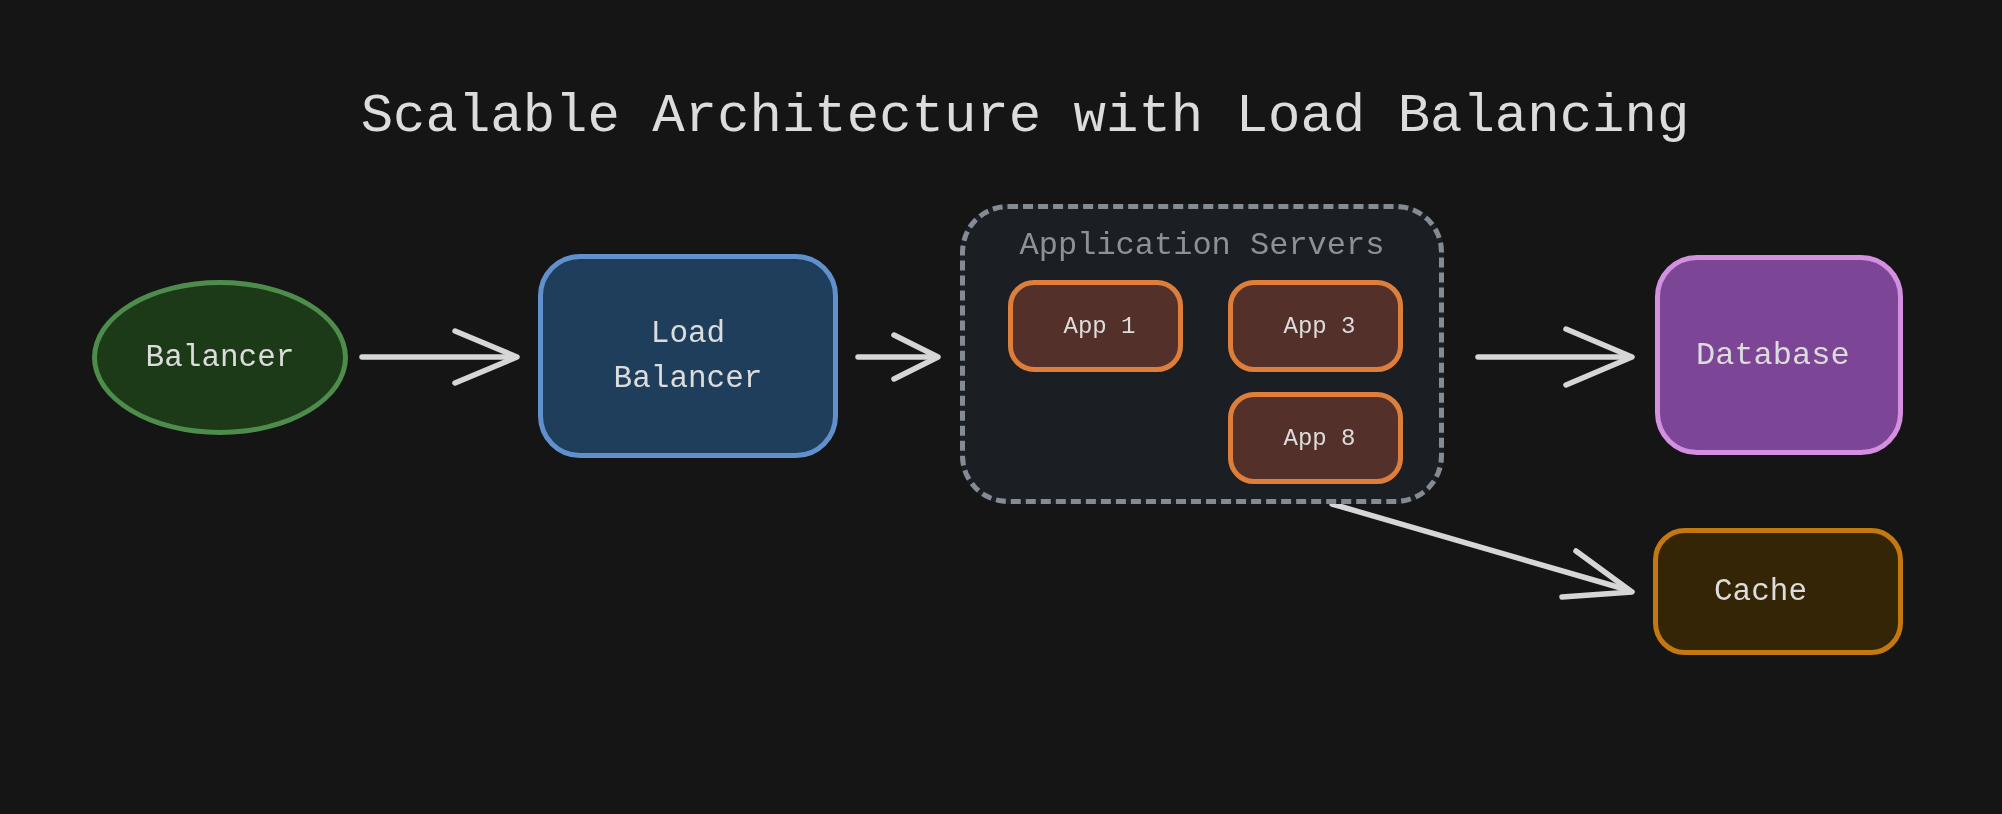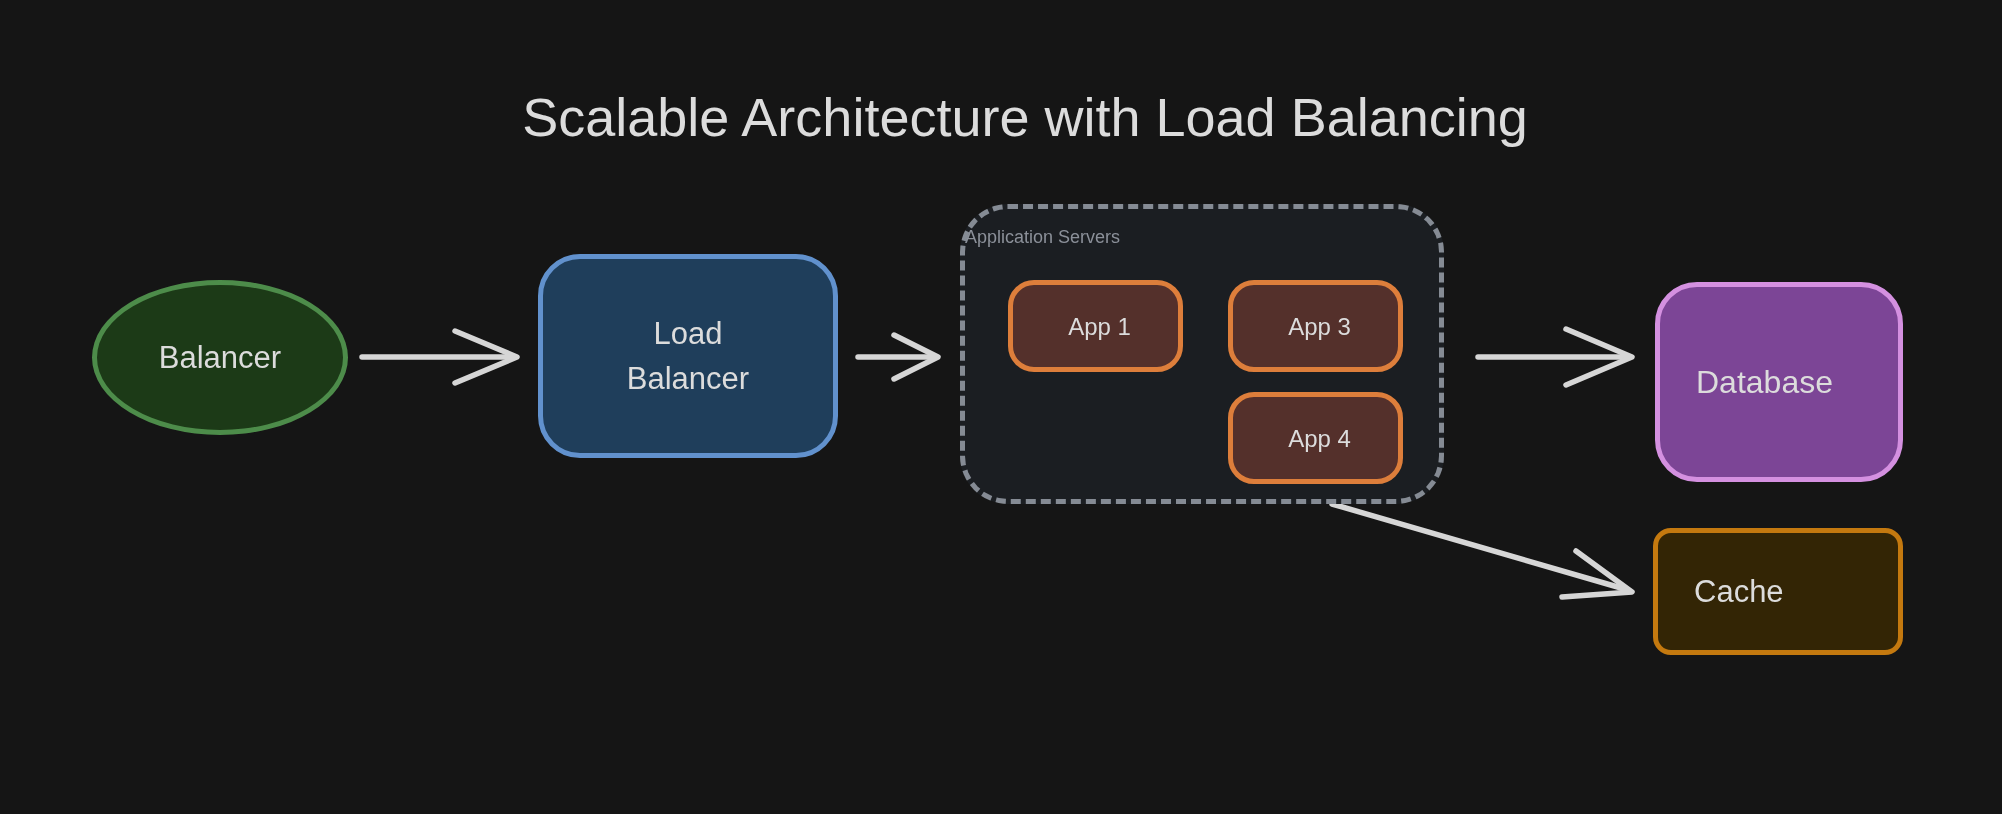--- a/index.html
+++ b/index.html
@@ -5,21 +5,21 @@
   html, body {
     margin: 0;
     padding: 0;
     background: #151515;
   }
   .canvas {
     position: relative;
     width: 2002px;
     height: 814px;
     background: var(--background, #151515);
-    font-family: Liberation Sans, sans-serif;
+    font-family: Liberation Mono, monospace;
     color: var(--text, #dcdcdc);
     overflow: hidden;
   }
   .title {
     position: absolute;
     left: 331px;
     top: 86px;
     width: 1388px;
     text-align: center;
     font-size: 54px;
@@ -69,22 +69,22 @@
     position: absolute;
     left: 960px; top: 204px; width: 484px; height: 300px;
     box-sizing: border-box;
     background: var(--container-fill, #1b1e22);
     border: 5px dashed var(--container-stroke, #858b94);
     border-radius: 48px;
   }
   .group-label {
     position: absolute;
     left: 0; top: 18px; width: 100%;
-    text-align: left;
-    font-size: 18px;
+    text-align: center;
+    font-size: 32px;
     color: var(--container-label, #8b9099);
     white-space: nowrap;
   }
   .node-app {
     width: 175px; height: 92px;
     background: var(--app-fill, #54302b);
     border: 5px solid var(--app-stroke, #dd7e3b);
     border-radius: 26px;
     font-size: 24px;
     padding-left: 8px;
@@ -94,29 +94,28 @@
   .app-3 { left: 1008px; top: 392px; }
   .app-4 { left: 1228px; top: 392px; }
   .node-database {
     left: 1655px; top: 255px; width: 248px; height: 200px;
     background: var(--database-fill, #7c4596);
     border: 5px solid var(--database-stroke, #d490e0);
     border-radius: 42px;
     justify-content: flex-start;
     padding-left: 36px;
     font-size: 32px;
-    margin-top: 27px;
   }
   .node-cache {
     left: 1653px; top: 528px; width: 250px; height: 127px;
     background: var(--cache-fill, #332505);
     border: 5px solid var(--cache-stroke, #c4790f);
-    border-radius: 18px;
+    border-radius: 32px;
     justify-content: flex-start;
-    padding-left: 36px;
+    padding-left: 56px;
   }
   .node-label { display: inline-block; }
 </style>
 </head>
 <body>
 
 <div class="canvas">
 
   <div class="title">Scalable Architecture with Load Balancing</div>
 
@@ -152,21 +151,21 @@
     <div class="group-label">Application Servers</div>
   </div>
 
   <div class="node node-app app-1">
     <span class="node-label">App 1</span>
   </div>
   <div class="node node-app app-2">
     <span class="node-label">App 3</span>
   </div>
   <div class="node node-app app-4">
-    <span class="node-label">App 4</span>
+    <span class="node-label">App 8</span>
   </div>
 
   <div class="node node-database">
     <span class="node-label">Database</span>
   </div>
 
   <div class="node node-cache">
     <span class="node-label">Cache</span>
   </div>
 

